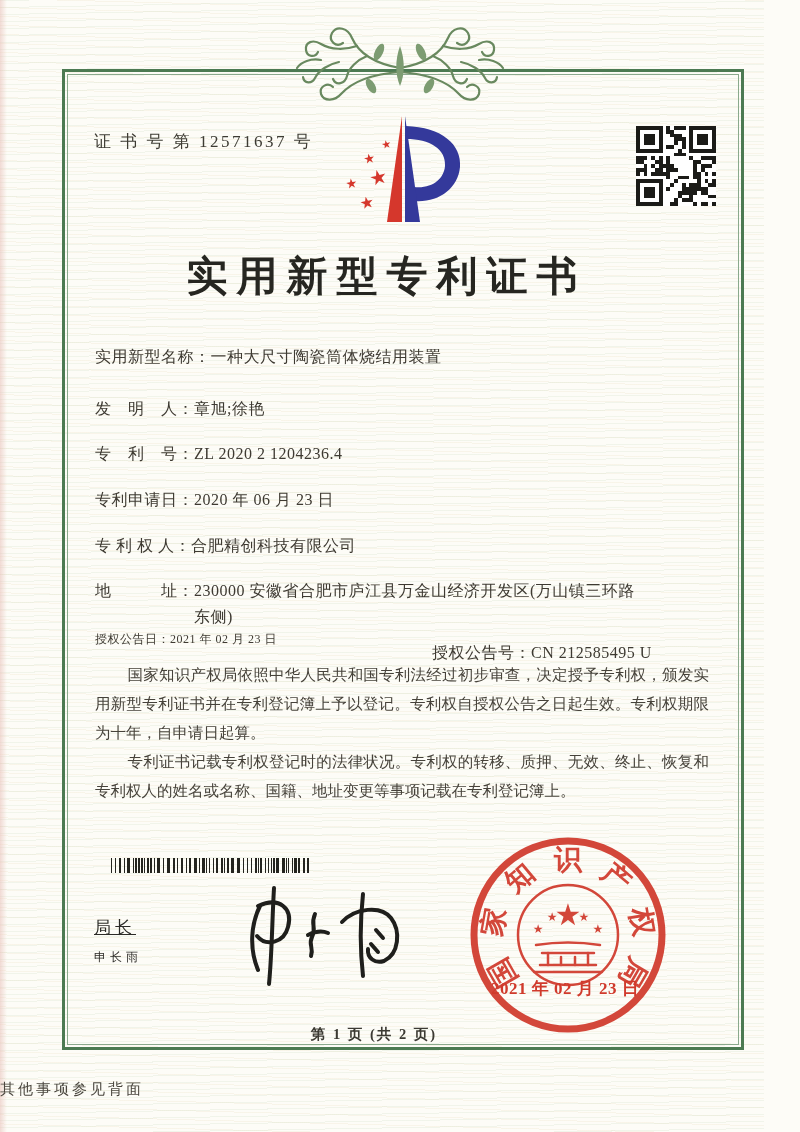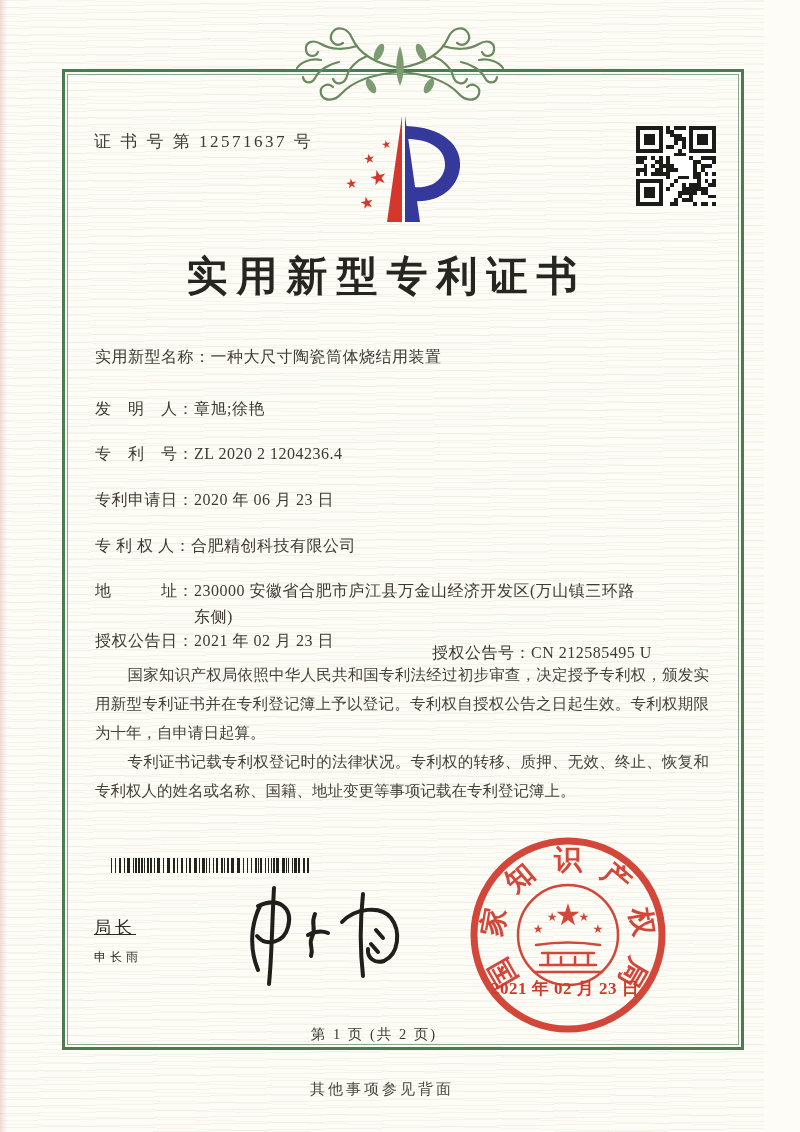--- a/index.html
+++ b/index.html
@@ -41,21 +41,21 @@
   }
   .field-row{
     position:absolute;left:95px;display:flex;align-items:flex-start;
     font-size:16px;color:#3e3a32;line-height:26px;
   }
   .field-label{white-space:nowrap;letter-spacing:0.5px;}
   .field-value{letter-spacing:0.5px;}
   .row-1{top:344px}.row-2{top:396px}.row-3{top:441px}
   .row-4{top:487px}.row-5{top:533px}.row-6{top:578px}
   .row-6 .field-value{width:452px;}
-  .grant-left{position:absolute;left:95px;top:631px;font-size:16px;color:#3e3a32;}
+  .grant-left{position:absolute;left:95px;top:631px;font-size:12px;color:#3e3a32;}
   .grant-right{position:absolute;left:432px;top:631px;font-size:16px;color:#3e3a32;margin-top:12px;}
   .paragraphs{
     position:absolute;left:95px;top:660px;width:614px;
     font-size:15.5px;line-height:29px;color:#46423a;text-align:justify;
   }
   .paragraphs p{margin:0;text-indent:2.1em;}
   .barcode{position:absolute;left:111px;top:858px;width:198px;height:15px;}
   .official-title{
     position:absolute;left:94px;top:916px;
     font-family:"Liberation Sans","DejaVu Sans",sans-serif;
@@ -67,24 +67,24 @@
     font-size:12px;color:#2c2b27;letter-spacing:4px;font-weight:500;
   }
   .signature-svg{position:absolute;left:222px;top:882px;width:195px;height:110px;}
   .seal{position:absolute;left:460px;top:835px;width:216px;height:200px;opacity:0.93;}
   .seal-date{
     position:absolute;left:491px;top:977px;width:170px;
     font-size:17px;font-weight:bold;color:#d03a2c;letter-spacing:0.5px;
   }
   .page-num{
     position:absolute;left:0;right:16px;top:1025px;text-align:center;
-    font-size:14.5px;color:#3c3a33;letter-spacing:2px;
+    font-size:14.5px;color:#3c3a33;letter-spacing:2px;font-weight:bold;
   }
   .back-note{
-    position:absolute;left:0;right:0;top:1080px;text-align:center;
+    position:absolute;left:0;right:0;top:1080px;text-align:left;
     font-size:15px;color:#4a463e;letter-spacing:3px;
   }
 </style>
 </head>
 <body>
 
 <div class="page">
 
   <div class="edge-strip"></div>
 

